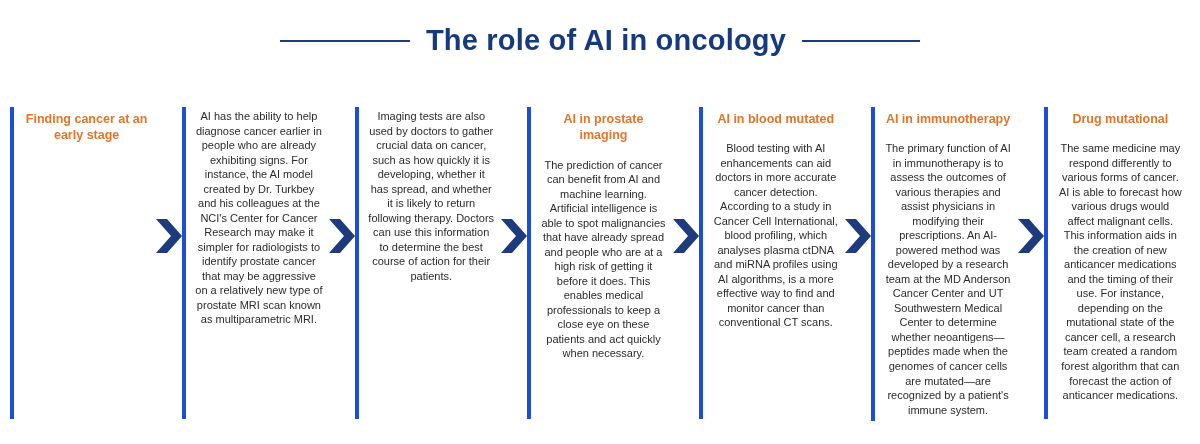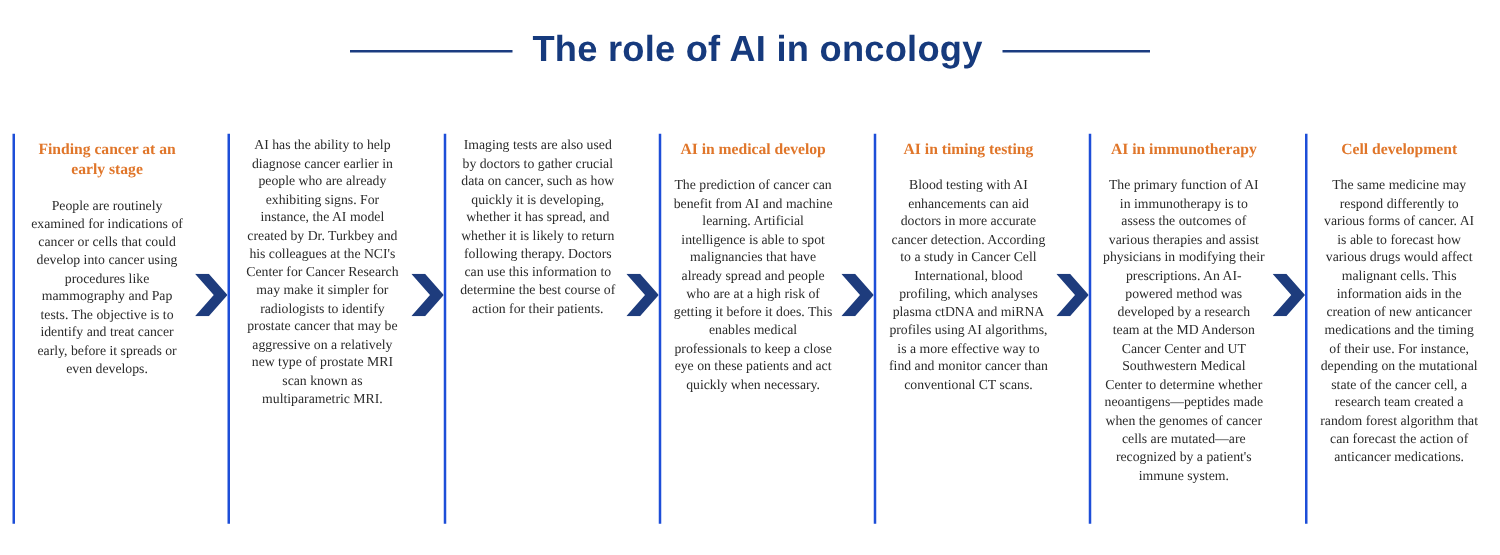--- a/index.html
+++ b/index.html
@@ -38,24 +38,23 @@
     white-space: nowrap;
   }
   .cards-row {
     display: flex;
     align-items: flex-start;
     margin-top: 50px;
   }
   .card {
     flex: 1 1 0;
     box-sizing: border-box;
-    border-left: 2px solid #1d4ed8;
+    border-left: 4px solid #1d4ed8;
     padding: 2px 6px 4px 9px;
     min-height: 312px;
-    font-family: Liberation Serif, serif;
   }
   .card-heading {
     color: #e0762a;
     font-weight: bold;
     font-size: 12.5px;
     line-height: 1.3;
     text-align: center;
     margin: 2px 0 14px 0;
   }
   .card-body {
@@ -81,21 +80,20 @@
   <div class="title-row">
     <div class="title-line left"></div>
     <div class="page-title">The role of AI in oncology</div>
     <div class="title-line right"></div>
   </div>
 
   <div class="cards-row">
 
     <div class="card">
       <div class="card-heading">Finding cancer at an early stage</div>
-      <div class="card-body">People are routinely examined for indications of cancer or cells that could develop into cancer using procedures like mammography and Pap tests. The objective is to identify and treat cancer early, before it spreads or even develops.</div>
     </div>
 
     <div class="arrow">
       <svg width="26" height="34" viewBox="0 0 26 34">
           <polygon points="0,0 11,0 26,17 11,34 0,34 15,17" fill="#1e3c7d"></polygon>
         </svg>
     </div>
 
     <div class="card">
       <div class="card-body">AI has the ability to help diagnose cancer earlier in people who are already exhibiting signs. For instance, the AI model created by Dr. Turkbey and his colleagues at the NCI's Center for Cancer Research may make it simpler for radiologists to identify prostate cancer that may be aggressive on a relatively new type of prostate MRI scan known as multiparametric MRI.</div>
@@ -111,32 +109,32 @@
       <div class="card-body">Imaging tests are also used by doctors to gather crucial data on cancer, such as how quickly it is developing, whether it has spread, and whether it is likely to return following therapy. Doctors can use this information to determine the best course of action for their patients.</div>
     </div>
 
     <div class="arrow">
       <svg width="26" height="34" viewBox="0 0 26 34">
           <polygon points="0,0 11,0 26,17 11,34 0,34 15,17" fill="#1e3c7d"></polygon>
         </svg>
     </div>
 
     <div class="card">
-      <div class="card-heading">AI in medical develop</div>
+      <div class="card-heading">AI in prostate imaging</div>
       <div class="card-body">The prediction of cancer can benefit from AI and machine learning. Artificial intelligence is able to spot malignancies that have already spread and people who are at a high risk of getting it before it does. This enables medical professionals to keep a close eye on these patients and act quickly when necessary.</div>
     </div>
 
     <div class="arrow">
       <svg width="26" height="34" viewBox="0 0 26 34">
           <polygon points="0,0 11,0 26,17 11,34 0,34 15,17" fill="#1e3c7d"></polygon>
         </svg>
     </div>
 
     <div class="card">
-      <div class="card-heading">AI in timing testing</div>
+      <div class="card-heading">AI in blood mutated</div>
       <div class="card-body">Blood testing with AI enhancements can aid doctors in more accurate cancer detection. According to a study in Cancer Cell International, blood profiling, which analyses plasma ctDNA and miRNA profiles using AI algorithms, is a more effective way to find and monitor cancer than conventional CT scans.</div>
     </div>
 
     <div class="arrow">
       <svg width="26" height="34" viewBox="0 0 26 34">
           <polygon points="0,0 11,0 26,17 11,34 0,34 15,17" fill="#1e3c7d"></polygon>
         </svg>
     </div>
 
     <div class="card">
@@ -144,18 +142,18 @@
       <div class="card-body">The primary function of AI in immunotherapy is to assess the outcomes of various therapies and assist physicians in modifying their prescriptions. An AI-powered method was developed by a research team at the MD Anderson Cancer Center and UT Southwestern Medical Center to determine whether neoantigens—peptides made when the genomes of cancer cells are mutated—are recognized by a patient's immune system.</div>
     </div>
 
     <div class="arrow">
       <svg width="26" height="34" viewBox="0 0 26 34">
           <polygon points="0,0 11,0 26,17 11,34 0,34 15,17" fill="#1e3c7d"></polygon>
         </svg>
     </div>
 
     <div class="card">
-      <div class="card-heading">Cell development</div>
+      <div class="card-heading">Drug mutational</div>
       <div class="card-body">The same medicine may respond differently to various forms of cancer. AI is able to forecast how various drugs would affect malignant cells. This information aids in the creation of new anticancer medications and the timing of their use. For instance, depending on the mutational state of the cancer cell, a research team created a random forest algorithm that can forecast the action of anticancer medications.</div>
     </div>
 
   </div>
 </div>
 
 </body></html>

